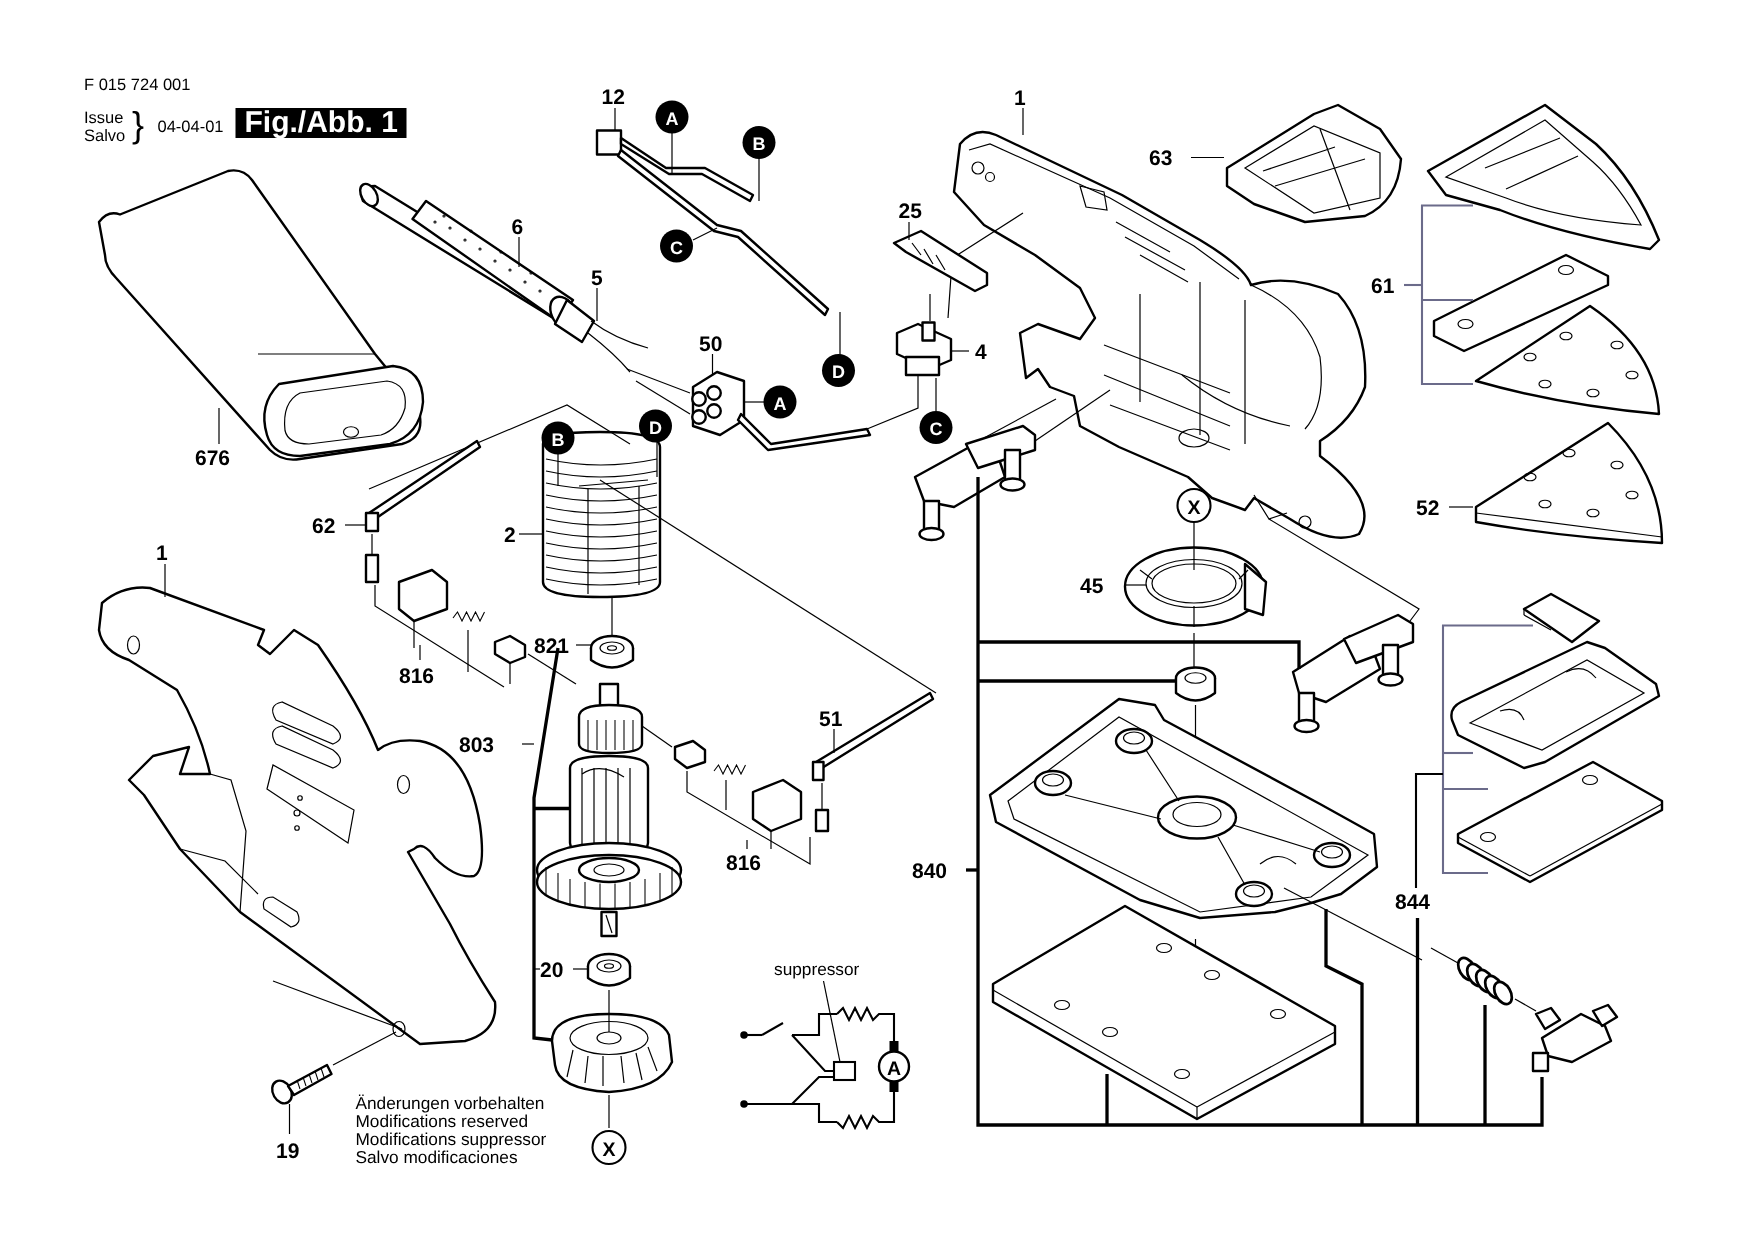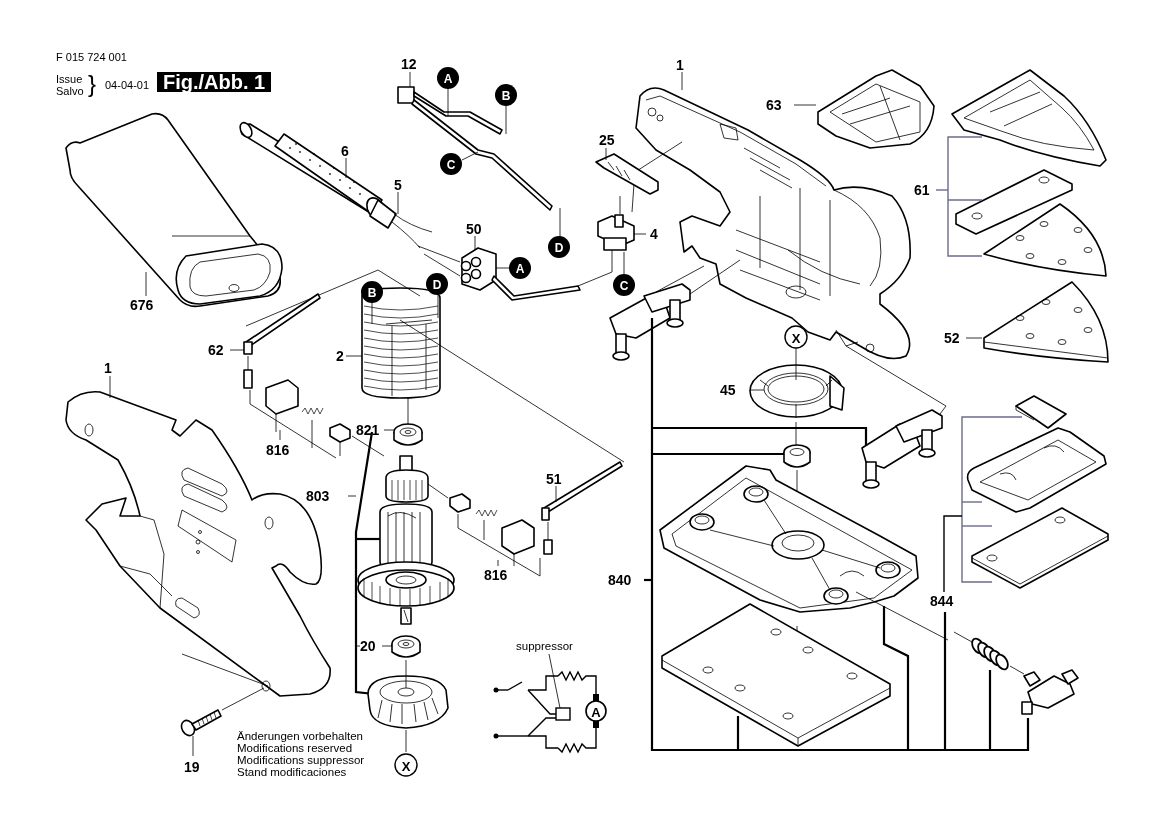--- a/index.html
+++ b/index.html
@@ -538,15 +538,15 @@
     <g>
       <circle cx="624" cy="285" r="11" fill="#000"></circle>
       <text class="mk" x="624" y="286">C</text>
     </g>
   </svg>
 
   <div class="notes">
     <div>Änderungen vorbehalten</div>
     <div>Modifications reserved</div>
     <div>Modifications suppressor</div>
-    <div>Stand modificaciones</div>
+    <div>Salvo modificaciones</div>
   </div>
 </div>
 
 </body></html>

